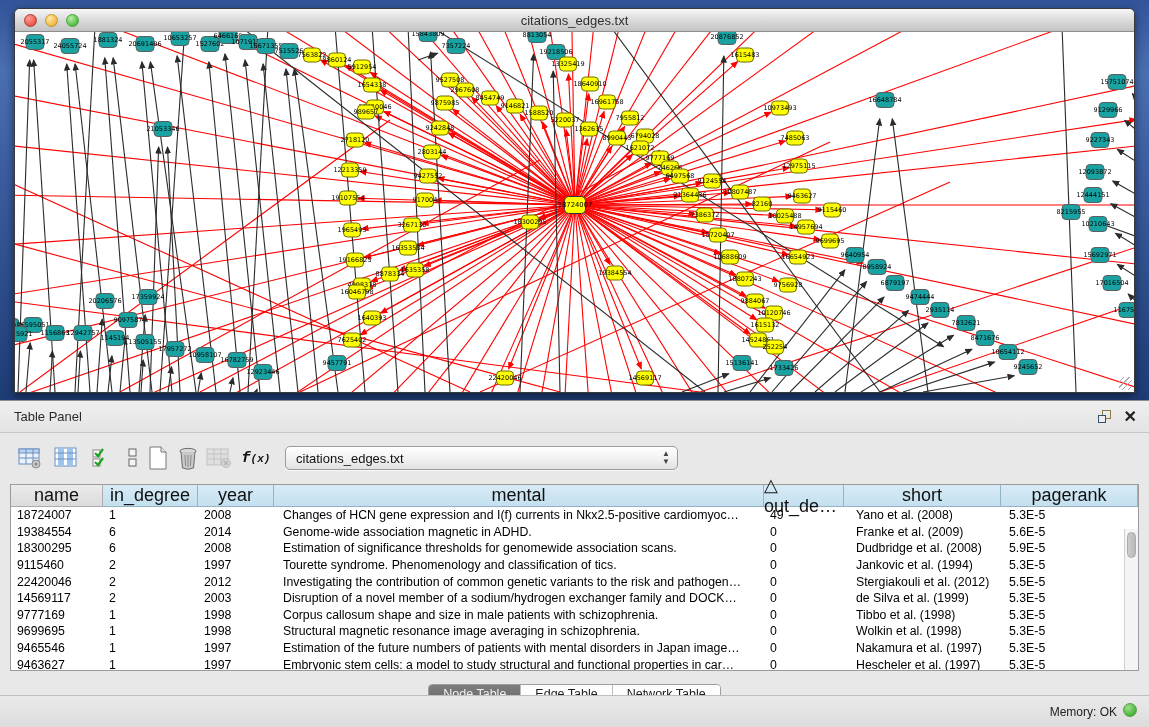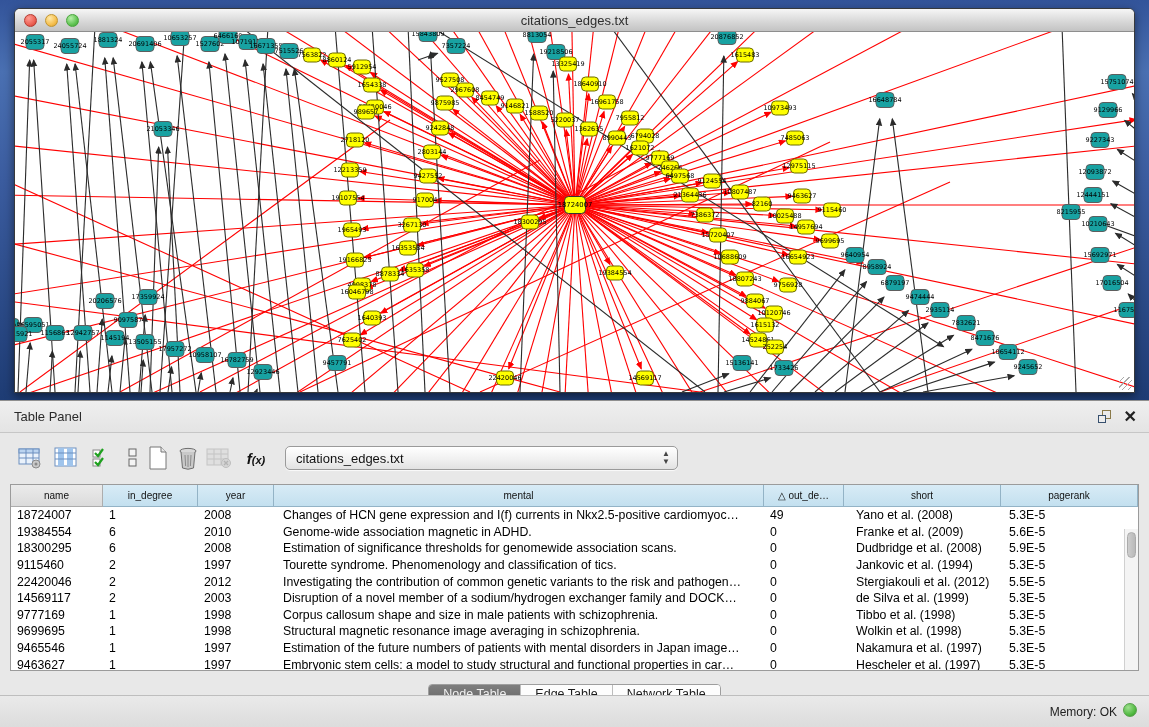--- a/index.html
+++ b/index.html
@@ -32,36 +32,36 @@
     border-bottom:1px solid #C6C6C6;padding-left:37px; }
   .panel-title { position:absolute; left:14px; top:8px; font-size:13px; color:#2b2b2b; }
   .float-icon { position:absolute; right:36px; top:9px; width:15px; height:15px; }
   .float-icon .sq1 { position:absolute; left:4px; top:0; width:9px; height:9px; border:1.5px solid #8a7a4a; }
   .float-icon .sq2 { position:absolute; left:0; top:5px; width:8px; height:8px; border:1.5px solid #37506e; background:#EDEDED; }
   .close-x { position:absolute; right:12px; top:6px; font-size:16px; font-weight:bold; color:#222; cursor:default; }
 
   .toolbar { position:absolute; left:0; top:434px; width:1149px; height:48px; }
   .tool-btn { position:absolute; top:10px; width:28px; height:28px; display:flex;
     align-items:center; justify-content:center; }
-  .fx { font-family:Liberation Sans, sans-serif; font-style:italic; font-weight:bold;
+  .fx { font-family:Liberation Mono, monospace; font-style:italic; font-weight:bold;
     font-size:15px; color:#111; }
   .combo { position:absolute; left:285px; top:12px; width:393px; height:24px;
     background:linear-gradient(180deg,#FFFFFF,#EFEFEF 60%,#E2E2E2);
     border:1px solid #9A9A9A; border-radius:5px; font-size:13px; color:#111;
     display:flex; align-items:center; padding-left:10px;
     box-shadow:0 1px 1px rgba(255,255,255,.8), inset 0 1px 0 #fff; }
   .combo-arrows { position:absolute; right:7px; top:3px; font-size:8px; line-height:8px;
     color:#444; text-align:center; }
 
   .tablebox { position:absolute; left:10px; top:484px; width:1129px; height:187px;
     background:#fff; border:1px solid #9B9B9B; display:flex; flex-direction:column; }
   .thead { display:flex; height:22px; flex:none; }
   .th { background:linear-gradient(180deg,#D8EBF6,#C3E0EF);
     border-right:1px solid #93B3C6; border-bottom:1px solid #93B3C6;
-    font-size:10px; color:#111; display:flex; align-items:center; justify-content:center; }
+    font-size:18px; color:#111; display:flex; align-items:center; justify-content:center; }
   .th.gray { background:linear-gradient(180deg,#EBEBEB,#DBDBDB); border-right:1px solid #ADADAD; border-bottom:1px solid #ADADAD; }
   .tbody { flex:1; overflow:hidden; position:relative; }
   .tr { display:flex; height:16.6px; align-items:center; }
   .td { font-size:12.3px; color:#000; white-space:nowrap; overflow:hidden; padding-left:6px; }
   .c0{width:92px} .c1{width:95px} .c2{width:76px} .c3{width:490px} .c4{width:80px} .c5{width:157px} .c6{flex:1}
   .td.c3{padding-left:9px} .td.c5{padding-left:12px} .td.c6{padding-left:8px}
   .vscroll { position:absolute; right:0px; top:22px; bottom:0; width:14px;
     background:#F4F4F4; border-left:1px solid #D0D0D0; }
   .vthumb { position:absolute; left:2px; top:3px; width:9px; height:26px;
     background:linear-gradient(90deg,#CDCDCD,#B9B9B9); border-radius:5px; border:1px solid #ABABAB; }
@@ -658,21 +658,21 @@
         <div class="td c1">1</div>
         <div class="td c2">2008</div>
         <div class="td c3">Changes of HCN gene expression and I(f) currents in Nkx2.5-positive cardiomyoc…</div>
         <div class="td c4">49</div>
         <div class="td c5">Yano et al. (2008)</div>
         <div class="td c6">5.3E-5</div>
       </div>
       <div class="tr">
         <div class="td c0">19384554</div>
         <div class="td c1">6</div>
-        <div class="td c2">2010</div>
+        <div class="td c2">2014</div>
         <div class="td c3">Genome-wide association magnetic in ADHD.</div>
         <div class="td c4">0</div>
         <div class="td c5">Franke et al. (2009)</div>
         <div class="td c6">5.6E-5</div>
       </div>
       <div class="tr">
         <div class="td c0">18300295</div>
         <div class="td c1">6</div>
         <div class="td c2">2008</div>
         <div class="td c3">Estimation of significance thresholds for genomewide association scans.</div>

